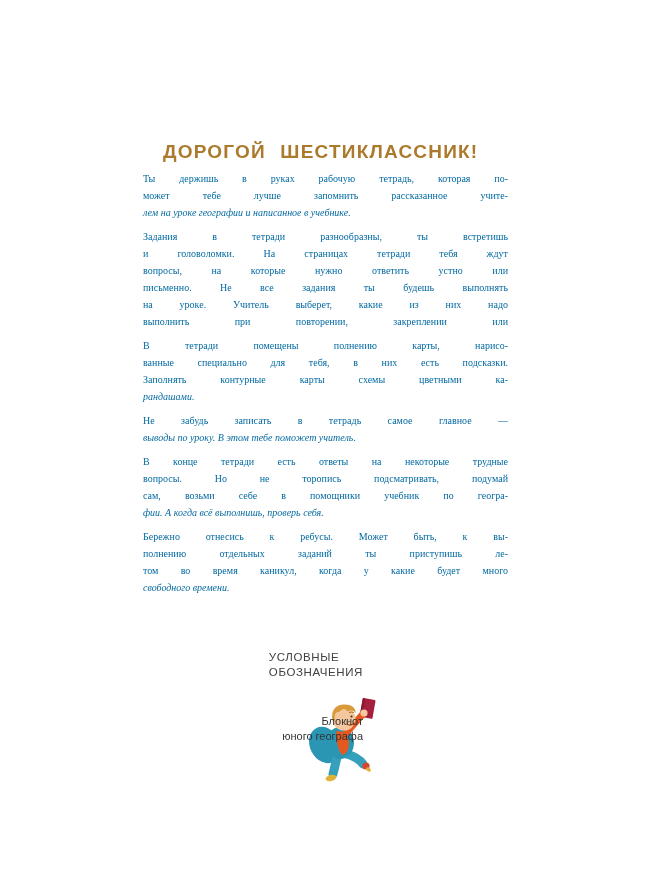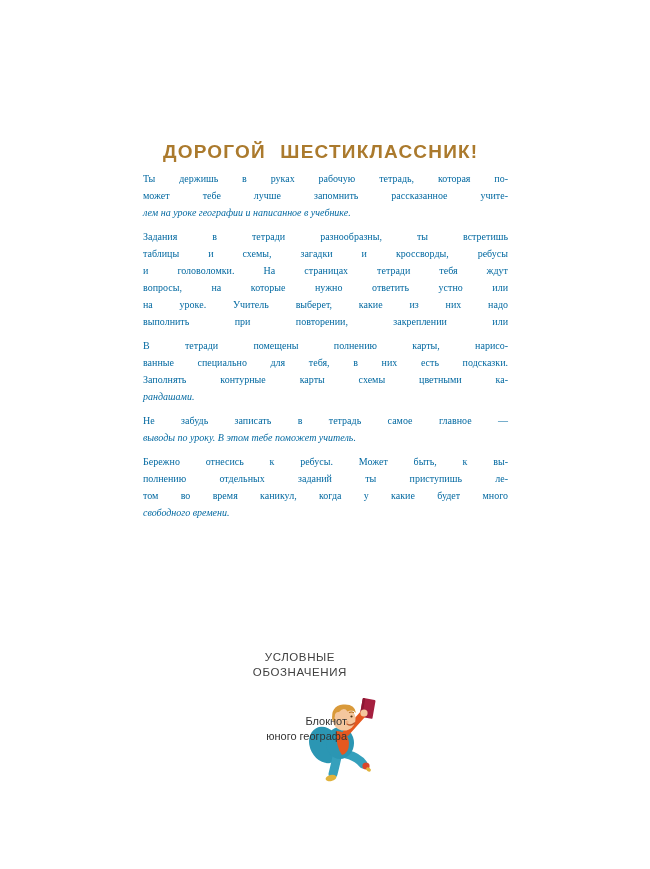--- a/index.html
+++ b/index.html
@@ -3,20 +3,21 @@
 <meta charset="utf-8">
 <style>
   html, body { margin: 0; padding: 0; background: #ffffff; }
   .page {
     position: relative;
     width: 520px;
     height: 869px;
     background: #ffffff;
     overflow: hidden;
     font-family: "Liberation Serif", serif;
+    padding-left: 16px;
   }
   .heading {
     position: absolute;
     left: 163px;
     top: 141px;
     margin: 0;
     font-family: "Liberation Sans", sans-serif;
     font-size: 19px;
     font-weight: 700;
     letter-spacing: 1.2px;
@@ -38,21 +39,21 @@
   .line {
     text-align: justify;
     text-align-last: justify;
     white-space: normal;
   }
   .line.last { text-align-last: left; font-style: italic; }
   .legend-title {
     position: absolute;
     right: 173px;
     top: 650px;
-    text-align: center;
+    text-align: left;
     font-family: "Liberation Sans", sans-serif;
     font-size: 11.5px;
     line-height: 15px;
     letter-spacing: 0.6px;
     color: #404040;
   }
   .legend-illustration {
     position: absolute;
     left: 306px;
     top: 697px;
@@ -79,35 +80,41 @@
 
   <div class="body-text">
 
   <div class="para">
         <div class="line">Ты держишь в руках рабочую тетрадь, которая по-</div>
         <div class="line">может тебе лучше запомнить рассказанное учите-</div>
         <div class="line last">лем на уроке географии и написанное в учебнике.</div>
       </div>
       <div class="para">
         <div class="line">Задания в тетради разнообразны, ты встретишь</div>
-        <div class="line">таблицы и схемы, загадки и кроссворды, ребусы</div>
         <div class="line">и головоломки. На страницах тетради тебя ждут</div>
         <div class="line">вопросы, на которые нужно ответить устно или</div>
+        <div class="line">письменно. Не все задания ты будешь выполнять</div>
         <div class="line">на уроке. Учитель выберет, какие из них надо</div>
         <div class="line">выполнить при повторении, закреплении или</div>
       </div>
       <div class="para">
         <div class="line">В тетради помещены полнению карты, нарисо-</div>
         <div class="line">ванные специально для тебя, в них есть подсказки.</div>
         <div class="line">Заполнять контурные карты схемы цветными ка-</div>
         <div class="line last">рандашами.</div>
       </div>
       <div class="para">
         <div class="line">Не забудь записать в тетрадь самое главное —</div>
         <div class="line last">выводы по уроку. В этом тебе поможет учитель.</div>
+      </div>
+      <div class="para">
+        <div class="line">В конце тетради есть ответы на некоторые трудные</div>
+        <div class="line">вопросы. Но не торопись подсматривать, подумай</div>
+        <div class="line">сам, возьми себе в помощники учебник по геогра-</div>
+        <div class="line last">фии. А когда всё выполнишь, проверь себя.</div>
       </div>
       <div class="para">
         <div class="line">Бережно отнесись к ребусы. Может быть, к вы-</div>
         <div class="line">полнению отдельных заданий ты приступишь ле-</div>
         <div class="line">том во время каникул, когда у какие будет много</div>
         <div class="line last">свободного времени.</div>
       </div>
     </div>
 
   <div class="legend-title">

